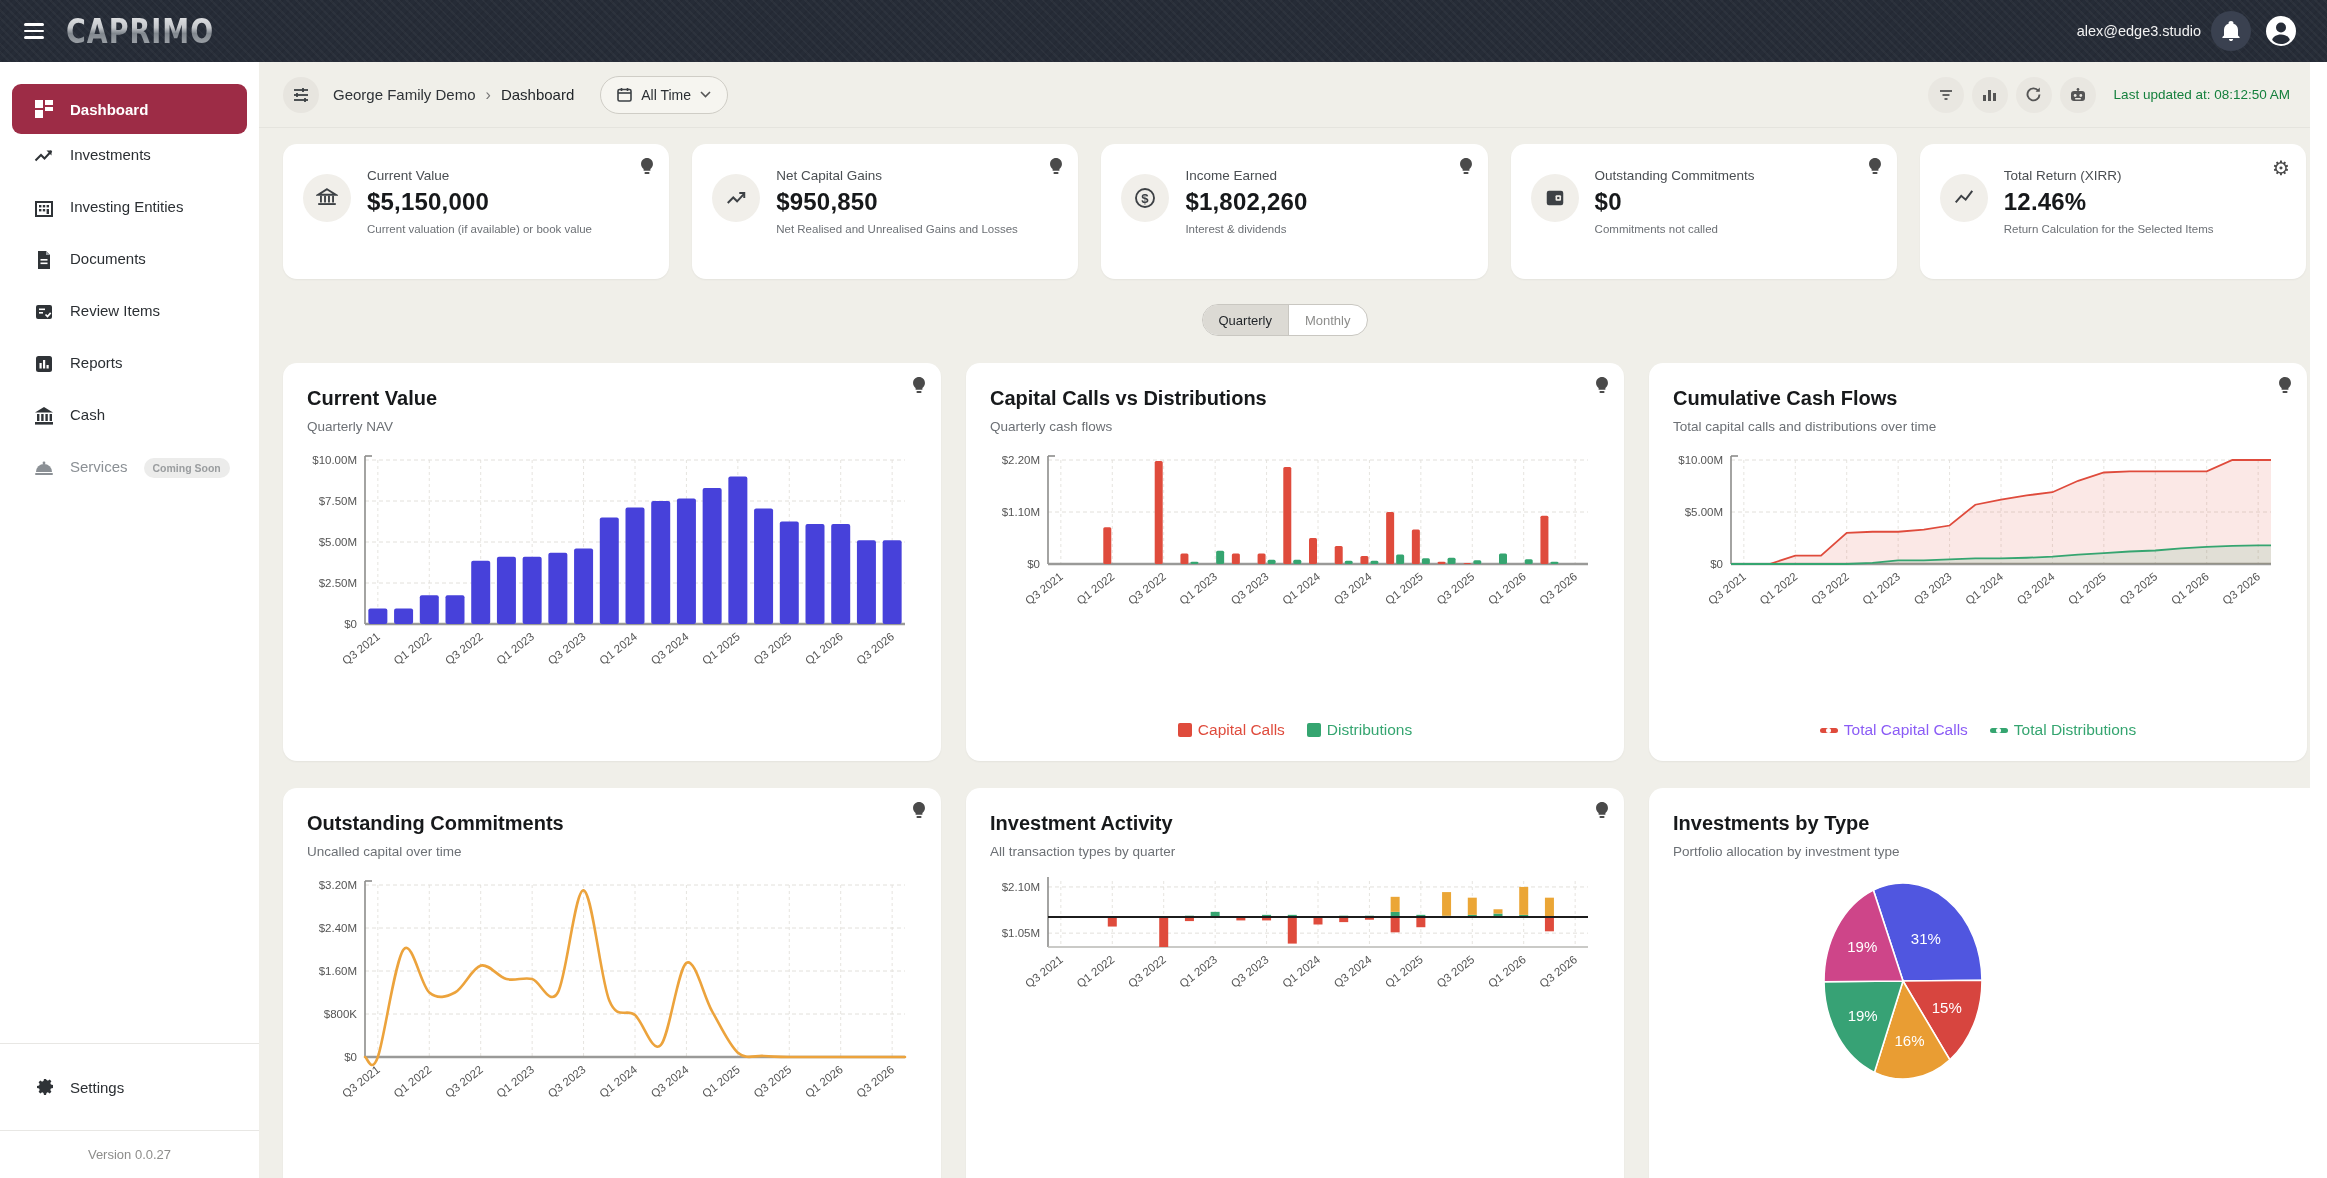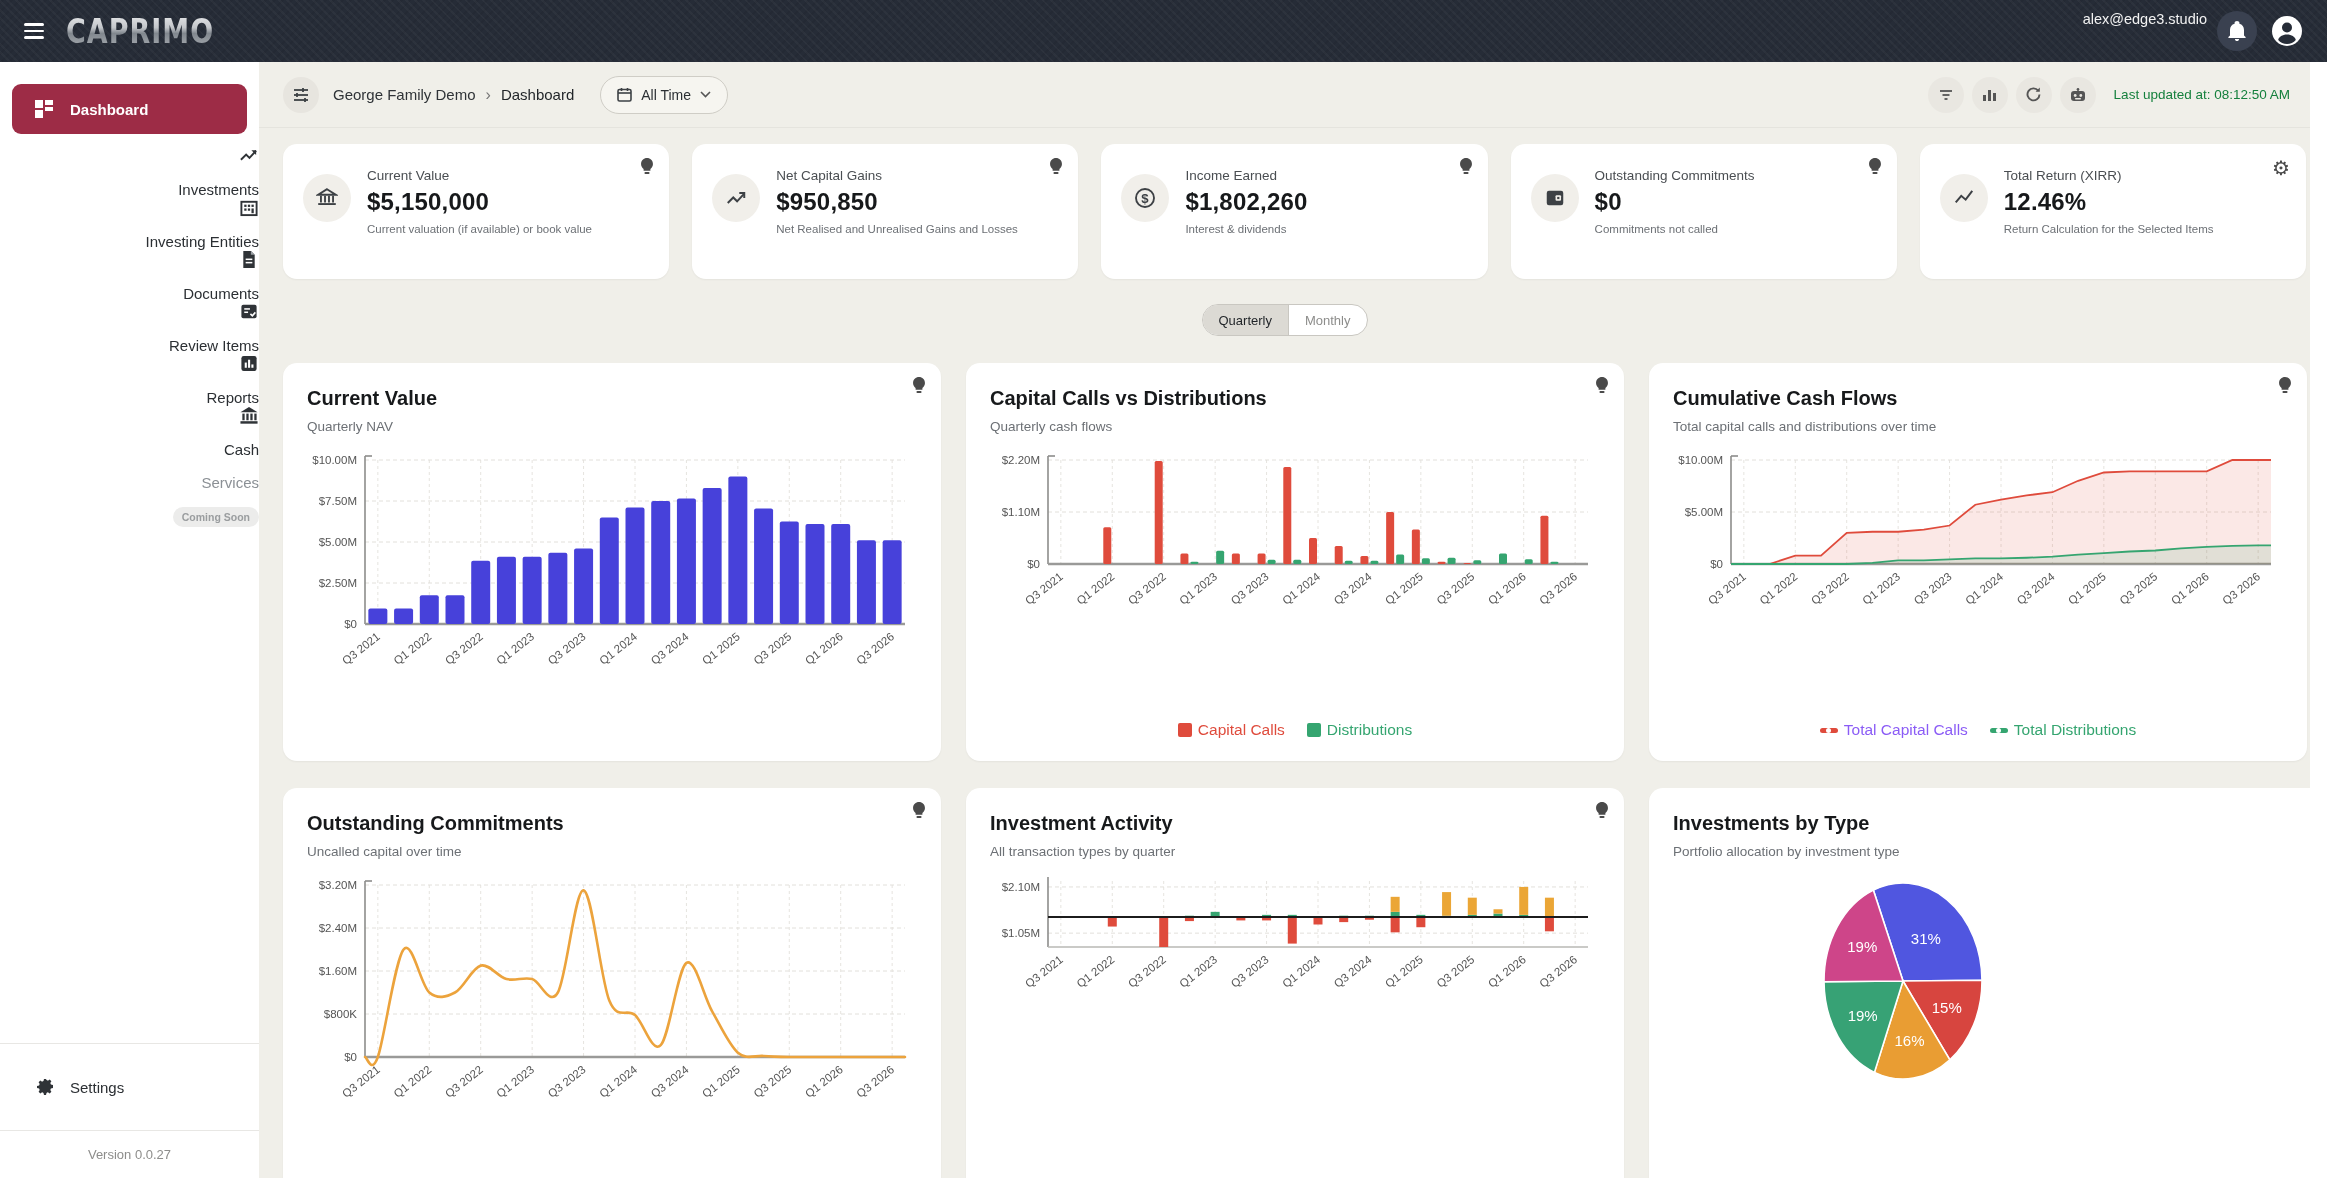--- a/index.html
+++ b/index.html
@@ -12,32 +12,32 @@
     background-image:repeating-linear-gradient(45deg, rgba(255,255,255,.03) 0 2px, transparent 2px 6px),
                      repeating-linear-gradient(-45deg, rgba(0,0,0,.06) 0 2px, transparent 2px 6px);
     display:flex; align-items:center; }
   .hamburger { width:40px; height:40px; margin-left:14px; display:flex; flex-direction:column;
     justify-content:center; gap:4px; cursor:pointer; }
   .hamburger span { display:block; width:20px; height:2.5px; background:#fff; border-radius:2px; margin-left:10px; }
   .logo { margin-left:12px; font-family:"DejaVu Sans", sans-serif; font-weight:800; font-size:27px;
     letter-spacing:1px; transform:scaleY(1.25); transform-origin:left center;
     background:linear-gradient(180deg,#ecedee 0%,#c3c6ca 40%,#81878e 55%,#aeb2b7 100%);
     -webkit-background-clip:text; background-clip:text; color:transparent; }
-  .nav-right { margin-left:auto; display:flex; align-items:flex-start; gap:10px; padding-right:20px; }
+  .nav-right { margin-left:auto; display:flex; align-items:center; gap:10px; padding-right:26px; }
   .nav-email { color:#f2f2f2; font-size:14.5px; }
   .nav-iconbtn { width:40px; height:40px; border-radius:50%; display:flex; align-items:center;
     justify-content:center; cursor:pointer; }
   .nav-iconbtn.bell { background:#3a4150; }
 
   
   .sidebar { position:absolute; left:0; top:62px; width:259px; height:1116px; background:#fff; z-index:20; }
   .side-active { margin:22px 12px 0 12px; height:50px; border-radius:9px; background:#9d2c46;
     display:flex; align-items:center; gap:16px; padding-left:22px; cursor:pointer; }
   .side-active .lbl { color:#fff; font-size:15px; font-weight:700; }
-  .side-item { height:52px; display:flex; align-items:flex-end; gap:16px; padding-left:34px; cursor:pointer;flex-direction:column; }
+  .side-item { height:52px; display:flex; align-items:flex-start; gap:16px; padding-left:34px; cursor:pointer; }
   .side-item .lbl { font-size:15px; color:#2b2f33; }
   .side-item.disabled .lbl { color:#8b9095; }
   .badge { background:#ececeb; color:#9a9d9f; font-size:10.5px; font-weight:700;
     padding:4px 9px; border-radius:10px; }
   .side-bottom { position:absolute; left:0; bottom:0; width:100%; }
   .divider { height:1px; background:#e8e7e4; width:100%; }
   .settings-row { height:86px; display:flex; align-items:center; gap:16px; padding-left:34px; cursor:pointer; }
   .settings-row .lbl { font-size:15px; }
   .version-row { height:47px; display:flex; align-items:center; justify-content:center;
     color:#8d8d8b; font-size:13px; }

